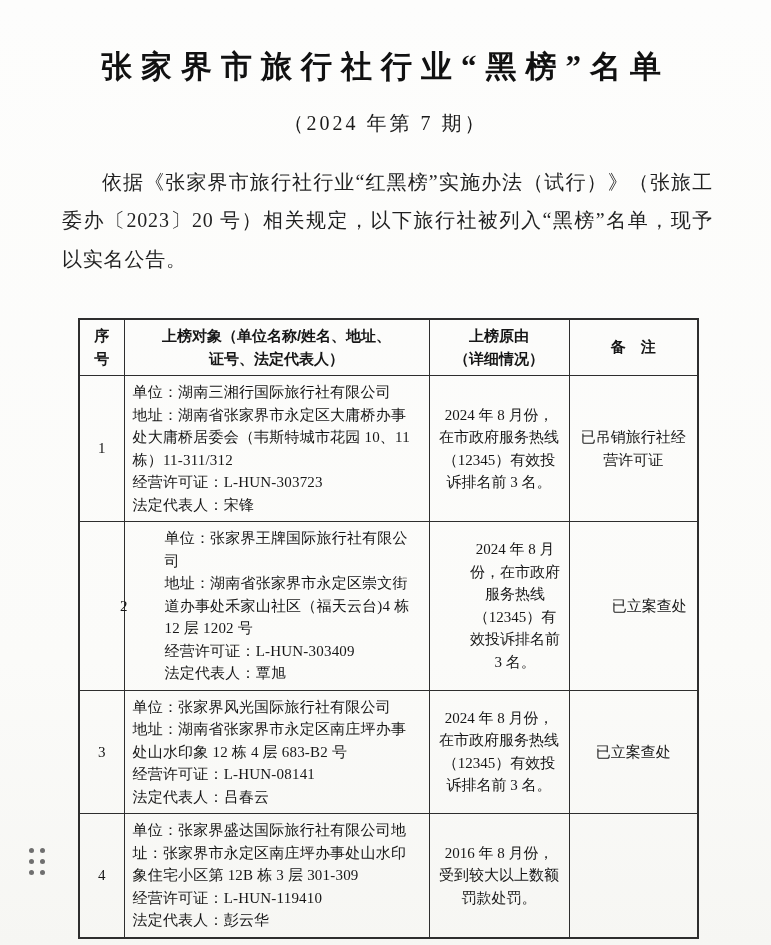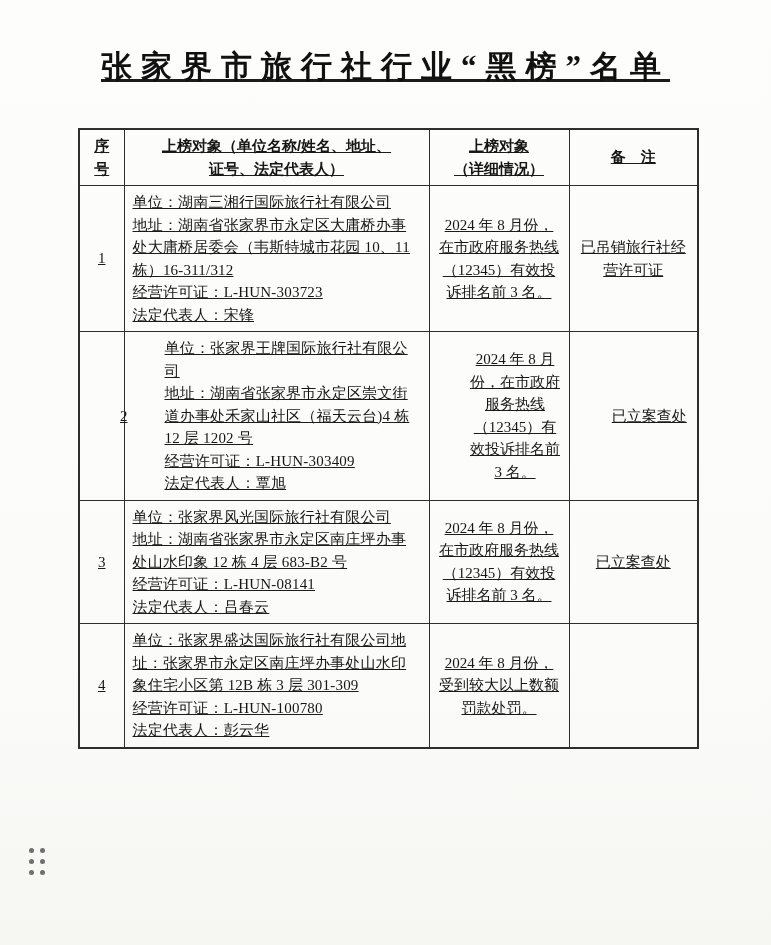--- a/index.html
+++ b/index.html
@@ -8,21 +8,20 @@
     width: 771px; height: 945px;
     background: #f3f3f1;
     font-family: "Liberation Serif", serif;
     color: #1c1c1c;
   }
   .page {
     position: relative;
     width: 771px; height: 945px;
     background: linear-gradient(180deg, #fdfdfc 0%, #fbfbf9 70%, #f6f6f3 100%);
     overflow: hidden;
-    text-decoration: underline;
   }
   .doc-title {
     margin-top: 46px;
     text-align: center;
     font-size: 31px;
     font-weight: 700;
     letter-spacing: 9px;
     color: #111;
   }
   .doc-issue {
@@ -101,44 +100,46 @@
     background: #6f6f6f;
   }
 </style>
 </head>
 <body>
 
 <div class="page">
 
   <div class="doc-title">张家界市旅行社行业“黑榜”名单</div>
 
+  <div class="doc-issue">（2024 年第 7 期）</div>
 
+  <div class="doc-intro">依据《张家界市旅行社行业“红黑榜”实施办法（试行）》（张旅工委办〔2023〕20 号）相关规定，以下旅行社被列入“黑榜”名单，现予以实名公告。</div>
 
   <table class="blacklist">
     <colgroup>
       <col class="c-seq">
         <col class="c-target">
         <col class="c-reason">
         <col class="c-remark">
     </colgroup>
     <thead>
       <tr>
         <th class="hdr">序号</th>
         <th class="hdr multiline">上榜对象（单位名称/姓名、地址、
 证号、法定代表人）</th>
-        <th class="hdr multiline">上榜对象
+        <th class="hdr multiline">上榜原由
 （详细情况）</th>
         <th class="hdr">备　注</th>
       </tr>
     </thead>
     <tbody>
       <tr class="r1">
         <td class="seq">1</td>
         <td class="target">单位：湖南三湘行国际旅行社有限公司
-地址：湖南省张家界市永定区大庸桥办事处大庸桥居委会（韦斯特城市花园 10、11 栋）16-311/312
+地址：湖南省张家界市永定区大庸桥办事处大庸桥居委会（韦斯特城市花园 10、11 栋）11-311/312
 经营许可证：L-HUN-303723
 法定代表人：宋锋</td>
         <td class="reason">2024 年 8 月份，在市政府服务热线（12345）有效投诉排名前 3 名。</td>
         <td class="remark">已吊销旅行社经营许可证</td>
       </tr>
       <tr class="r2">
         <td class="seq">2</td>
         <td class="target">单位：张家界王牌国际旅行社有限公司
 地址：湖南省张家界市永定区崇文街道办事处禾家山社区（福天云台)4 栋 12 层 1202 号
 经营许可证：L-HUN-303409
@@ -151,23 +152,23 @@
         <td class="target">单位：张家界风光国际旅行社有限公司
 地址：湖南省张家界市永定区南庄坪办事处山水印象 12 栋 4 层 683-B2 号
 经营许可证：L-HUN-08141
 法定代表人：吕春云</td>
         <td class="reason">2024 年 8 月份，在市政府服务热线（12345）有效投诉排名前 3 名。</td>
         <td class="remark">已立案查处</td>
       </tr>
       <tr class="r4">
         <td class="seq">4</td>
         <td class="target">单位：张家界盛达国际旅行社有限公司地址：张家界市永定区南庄坪办事处山水印象住宅小区第 12B 栋 3 层 301-309
-经营许可证：L-HUN-100780
+经营许可证：L-HUN-119410
 法定代表人：彭云华</td>
-        <td class="reason">2024 年 8 月份，受到较大以上数额罚款处罚。</td>
+        <td class="reason">2016 年 8 月份，受到较大以上数额罚款处罚。</td>
         <td class="remark"></td>
       </tr>
     </tbody>
   </table>
 
   <div class="drag-handle">
     <i></i>
       <i></i>
       <i></i>
       <i></i>

